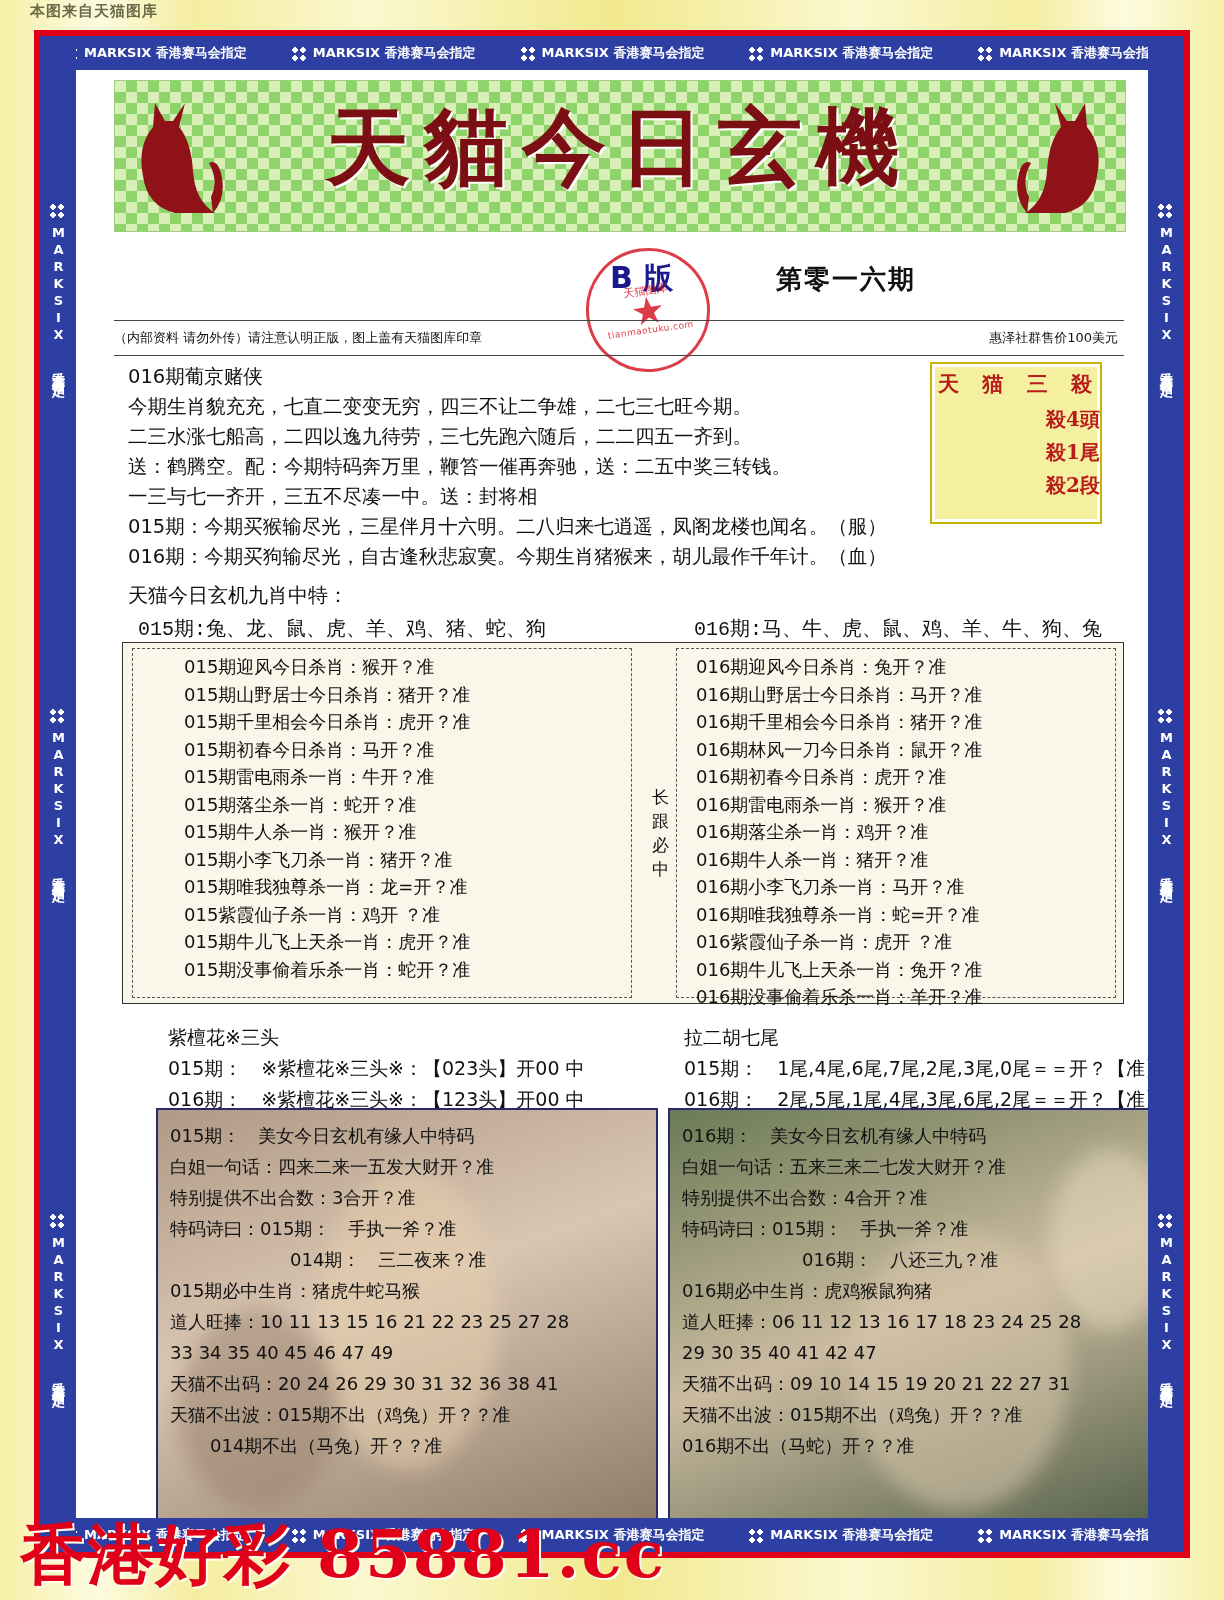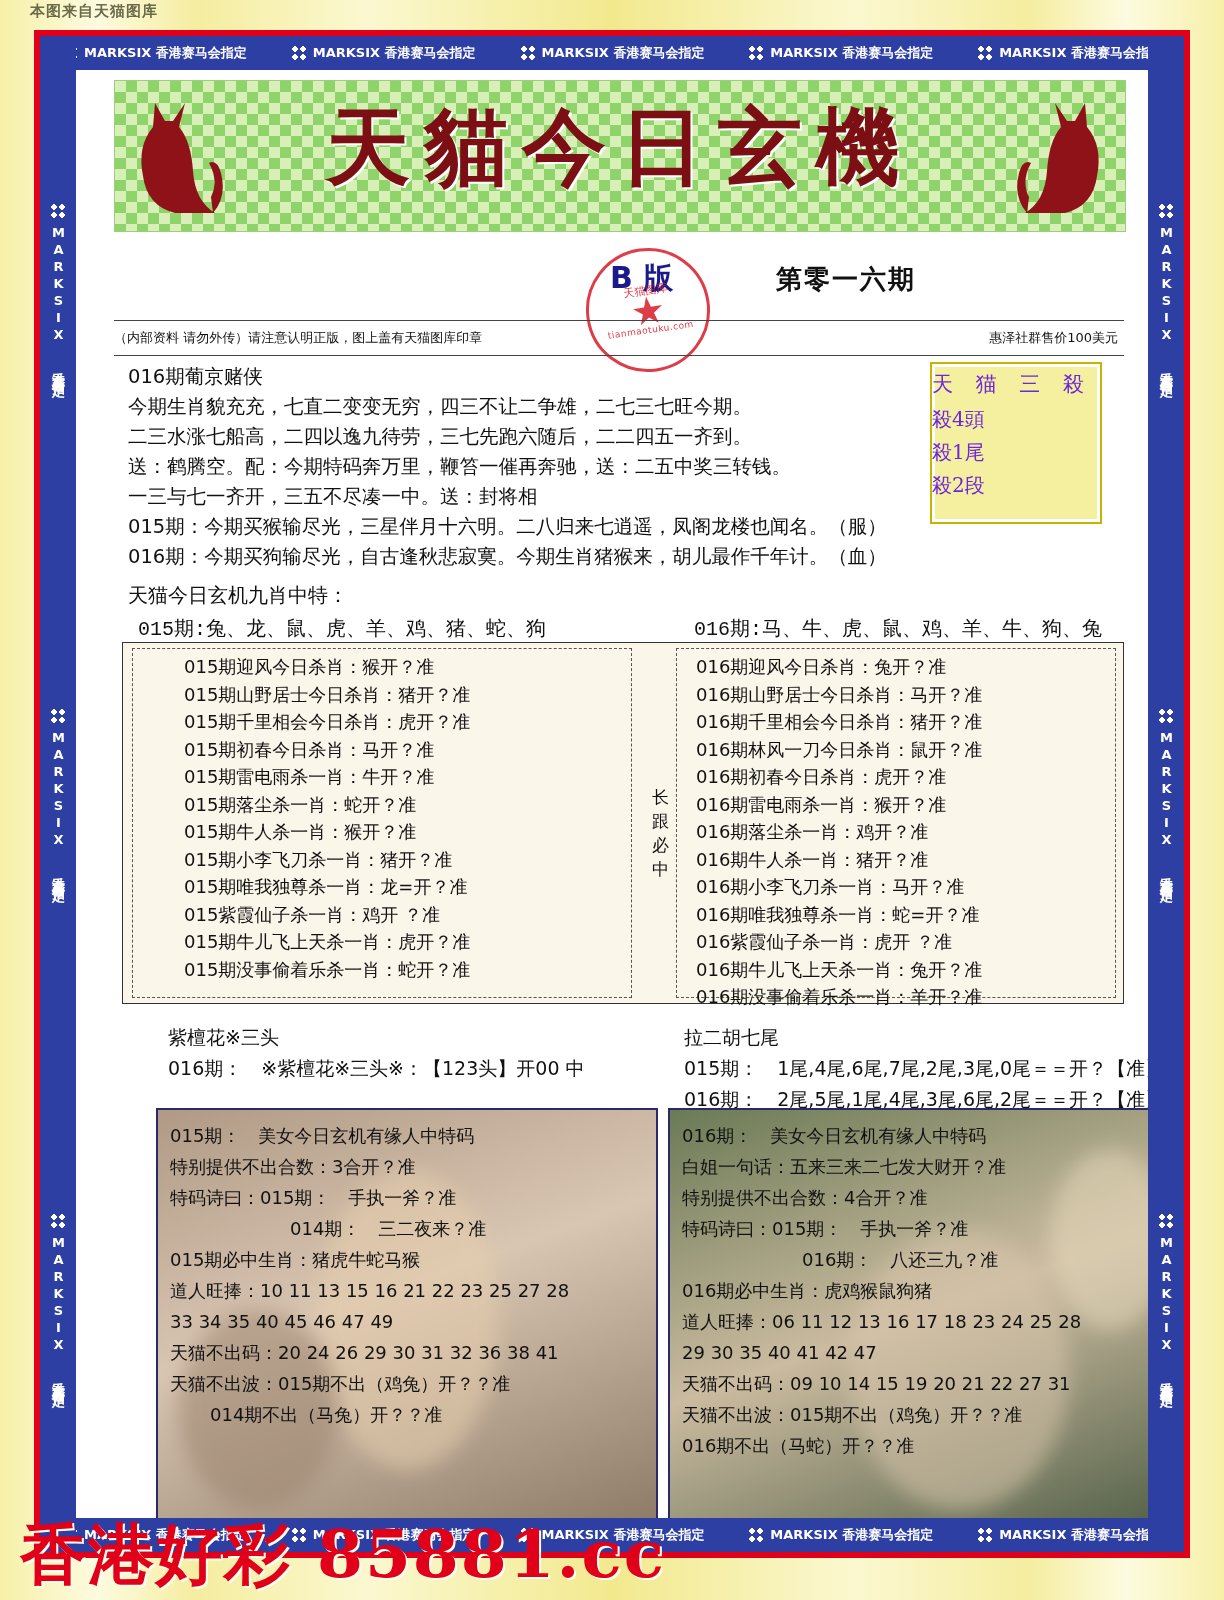--- a/index.html
+++ b/index.html
@@ -26,21 +26,21 @@
   }
   .bluebar{
     position:absolute;background:#2d3fa3;color:#fff;
     display:flex;align-items:center;justify-content:space-around;
     font-size:13px;font-weight:bold;overflow:hidden;white-space:nowrap;
   }
   .bluebar.top{left:0;right:0;top:0;height:34px;}
   .bluebar.bottom{left:0;right:0;bottom:0;height:34px;}
   .bluebar.left{left:0;top:0;bottom:0;width:36px;flex-direction:column;justify-content:space-around;}
   .bluebar.right{right:0;top:0;bottom:0;width:36px;flex-direction:column;justify-content:space-around;}
-  .bluebar .unit{display:flex;align-items:center;gap:6px;}
+  .bluebar .unit{display:flex;align-items:flex-end;gap:6px;}
   .bluebar.left .unit,.bluebar.right .unit{
     writing-mode:vertical-rl; text-orientation:upright; letter-spacing:2px;
   }
   .flower{
     width:16px;height:16px;flex:none;position:relative;display:inline-block;
   }
   .flower::before,.flower::after{
     content:"";position:absolute;left:0;top:0;width:16px;height:16px;
     background:
       radial-gradient(circle 4px at 4px 4px,#fff 70%,transparent 71%),
@@ -98,21 +98,21 @@
     font-size:19.5px;line-height:30px;color:#111;
   }
   .body-text .row{white-space:nowrap;}
   .sanshaboard{
     position:absolute;right:46px;top:292px;width:168px;height:158px;
     background:#f5f0a0;border:2px solid #c8b400;
     box-shadow:inset 0 0 0 3px #fff;
   }
   .sanshaboard .sline{
     font-family:"DejaVu Serif","Liberation Serif",serif;
-    color:#6d28d9;font-weight:normal;text-align:left;
+    color:#b91c1c;font-weight:bold;text-align:right;
   }
   .sanshaboard .s0{font-size:21px;letter-spacing:8px;margin-top:6px;}
   .sanshaboard .s1{font-size:20px;margin-top:8px;}
   .sanshaboard .s2{font-size:20px;margin-top:6px;}
   .sanshaboard .s3{font-size:20px;margin-top:6px;}
   .nine-title{
     position:absolute;left:52px;top:512px;font-size:20px;color:#111;
   }
   .zodiac-row{
     position:absolute;top:545px;font-size:20px;color:#111;white-space:nowrap;font-family:Liberation Mono, monospace;
@@ -337,34 +337,36 @@
 
       <div class="vertmid">
         <div>长</div>
         <div>跟</div>
         <div>必</div>
         <div>中</div>
       </div>
 
       <div class="lowleft">
         <div>紫檀花※三头</div>
+        <div>015期：　※紫檀花※三头※：【023头】开00  中</div>
         <div>016期：　※紫檀花※三头※：【123头】开00  中</div>
       </div>
 
       <div class="lowright">
         <div>拉二胡七尾</div>
         <div>015期：　1尾,4尾,6尾,7尾,2尾,3尾,0尾＝＝开？【准】</div>
         <div>016期：　2尾,5尾,1尾,4尾,3尾,6尾,2尾＝＝开？【准】</div>
       </div>
 
       <div class="photo l">
         <div class="shape" style="left:160px;top:60px;width:180px;height:300px;background:#e8cfae;"></div>
         <div class="shape" style="left:20px;top:200px;width:160px;height:200px;background:#9b8470;"></div>
         <div class="overlay">
           <div>015期：　美女今日玄机有缘人中特码</div>
+          <div>白姐一句话：四来二来一五发大财开？准</div>
           <div>特别提供不出合数：3合开？准</div>
           <div>特码诗曰：015期：　手执一斧？准</div>
           <div class="ind">014期：　三二夜来？准</div>
           <div>015期必中生肖：猪虎牛蛇马猴</div>
           <div>道人旺捧：10  11  13  15  16  21  22  23  25  27  28</div>
           <div>33  34  35  40  45  46  47  49</div>
           <div>天猫不出码：20  24  26  29  30  31  32  36  38  41</div>
           <div>天猫不出波：015期不出（鸡兔）开？？准</div>
           <div class="ind2">014期不出（马兔）开？？准</div>
         </div>

